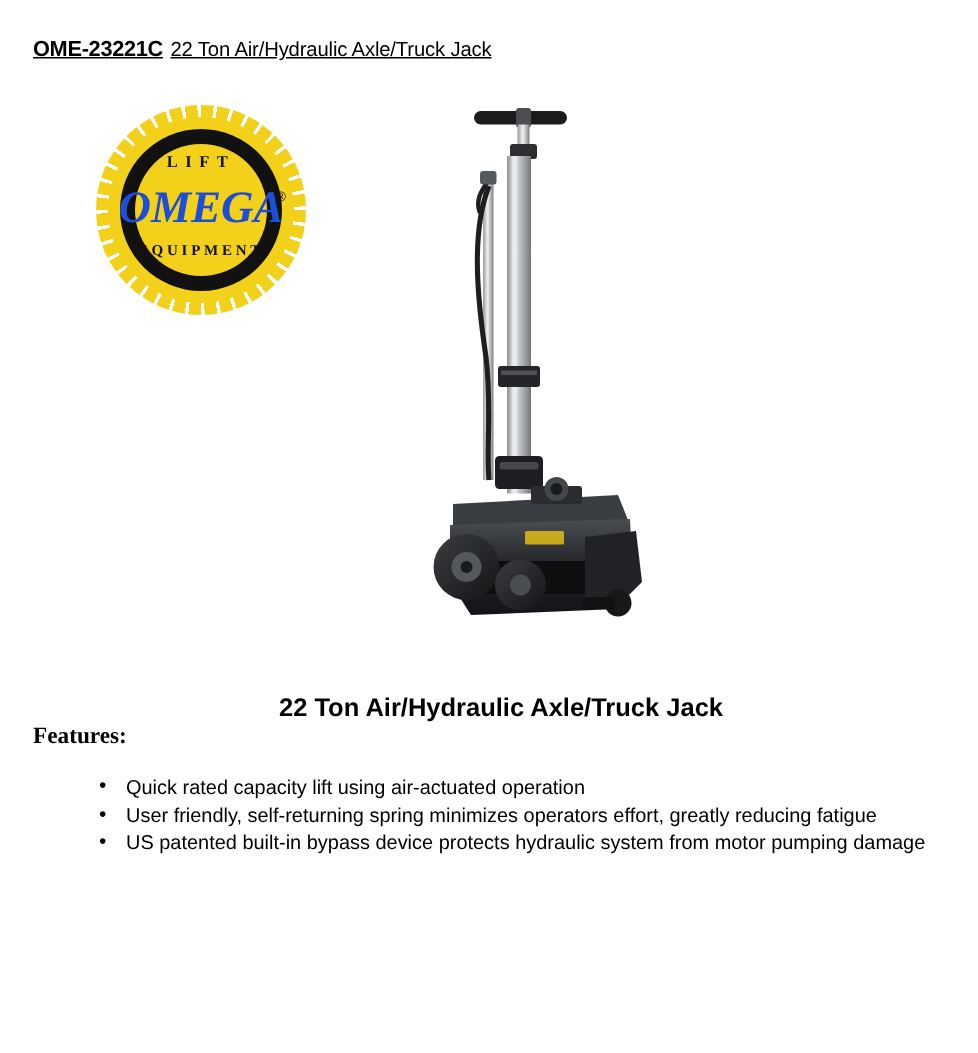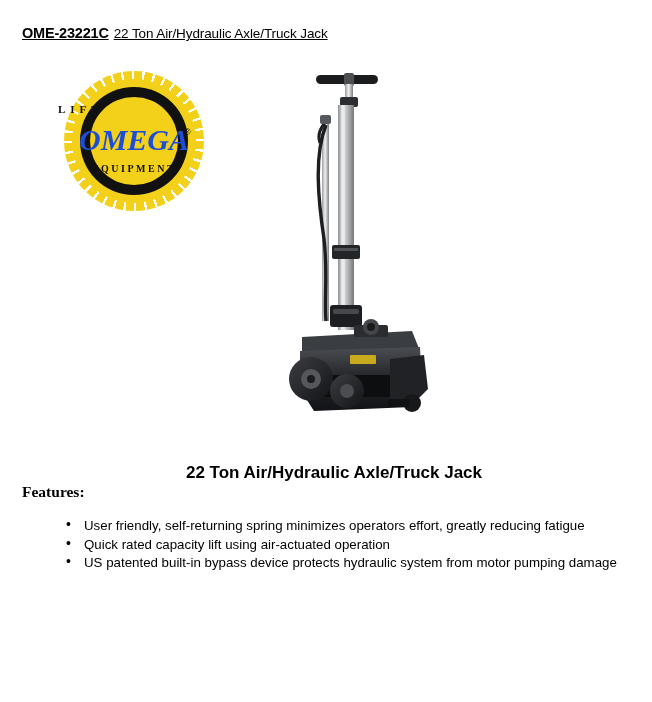--- a/index.html
+++ b/index.html
@@ -120,20 +120,21 @@
     z-index: 6;
     font-size: 9px;
     color: #111111;
     font-family: "Liberation Sans", sans-serif;
   }
   .logo-top {
     position: absolute;
     left: 0;
     top: 38px;
     width: 152px;
+    text-align: center;
     z-index: 5;
     font-family: "Liberation Serif", serif;
     font-weight: bold;
     font-size: 11px;
     color: #111111;
     letter-spacing: 5px;
   }
   .logo-bottom {
     position: absolute;
     left: 0;
@@ -287,18 +288,18 @@
       <rect x="126" y="340" width="22" height="8" rx="2" fill="#111214"></rect>
     </svg>
 
   </div>
 
   <div class="caption">22 Ton Air/Hydraulic Axle/Truck Jack</div>
 
   <div class="features-title">Features:</div>
 
   <ul class="features">
+    <li>Quick rated capacity lift using air-actuated operation</li>
     <li>User friendly, self-returning spring minimizes operators effort, greatly reducing fatigue</li>
-    <li>Quick rated capacity lift using air-actuated operation</li>
     <li>US patented built-in bypass device protects hydraulic system from motor pumping damage</li>
   </ul>
 
 </div>
 
 </body></html>

